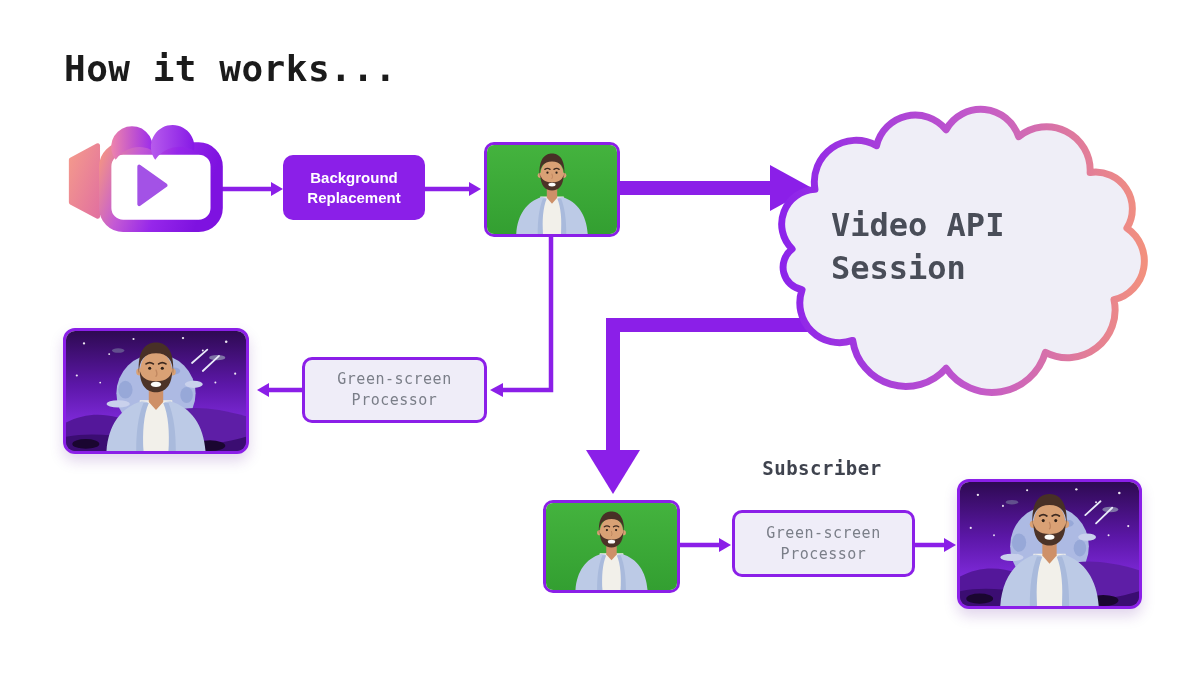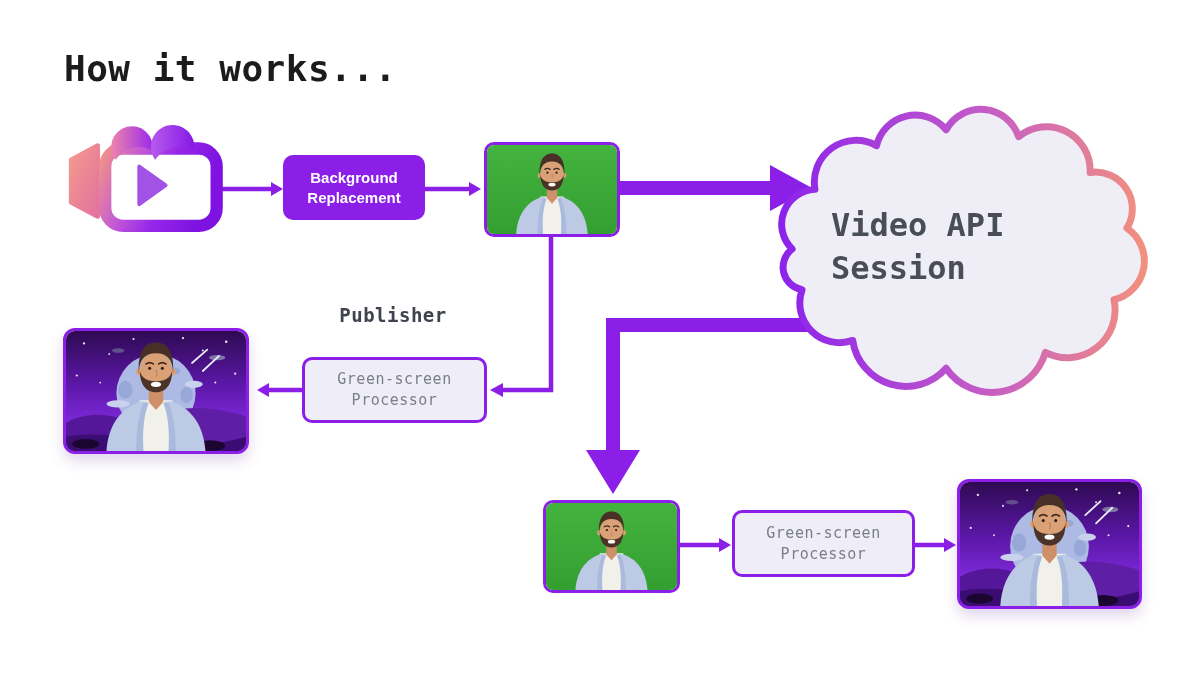--- a/index.html
+++ b/index.html
@@ -232,30 +232,30 @@
              A37,37 0 0 1 367,129
              A40,40 0 0 1 354,201
              A48,48 0 0 1 285,254
              A56,56 0 0 1 185,270
              A54,54 0 0 1 91,242
              A40,40 0 0 1 40,191
              A23,23 0 0 1 30,150 Z" fill="#EFEEF7" stroke="url(#cloudStroke)" stroke-width="7" stroke-linejoin="round"></path>
   </svg>
   <div id="cloud-label" class="abs">Video API Session</div>
 
-  <div id="publisher-label" class="abs flow-label">Publisher</div>
   <div id="publisher-processor-box" class="abs node-box processor-box">
     <span>Green-screen Processor</span>
   </div>
   <div id="thumb-publisher-output" class="abs thumb">
     <svg viewBox="0 0 200 135" preserveAspectRatio="none">
         <use href="#purple-scene"></use>
       </svg>
   </div>
 
+  <div id="subscriber-label" class="abs flow-label">Subscriber</div>
   <div id="thumb-subscriber-green" class="abs thumb">
     <svg viewBox="0 0 200 135" preserveAspectRatio="none">
         <use href="#green-scene"></use>
       </svg>
   </div>
   <div id="subscriber-processor-box" class="abs node-box processor-box">
     <span>Green-screen Processor</span>
   </div>
   <div id="thumb-subscriber-output" class="abs thumb">
     <svg viewBox="0 0 200 135" preserveAspectRatio="none">

